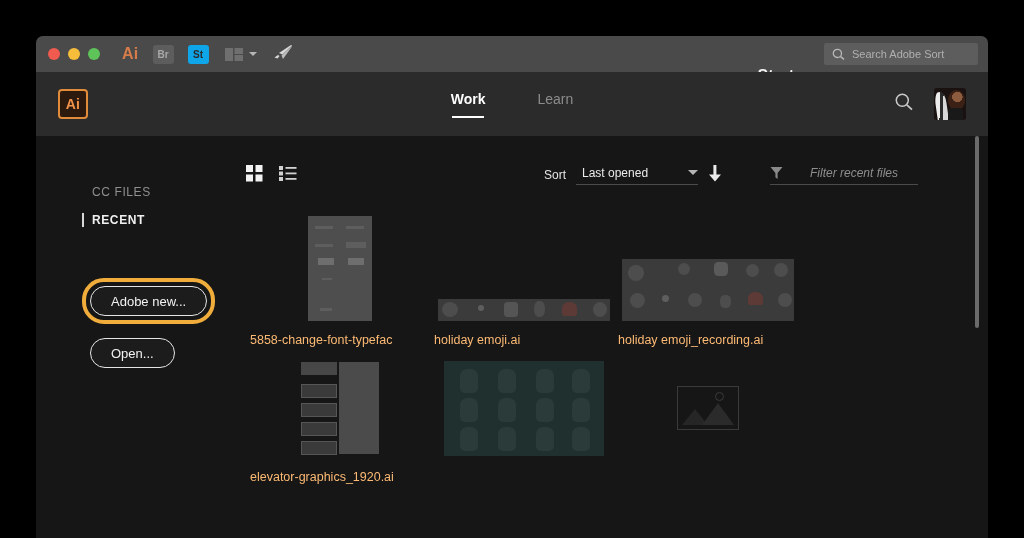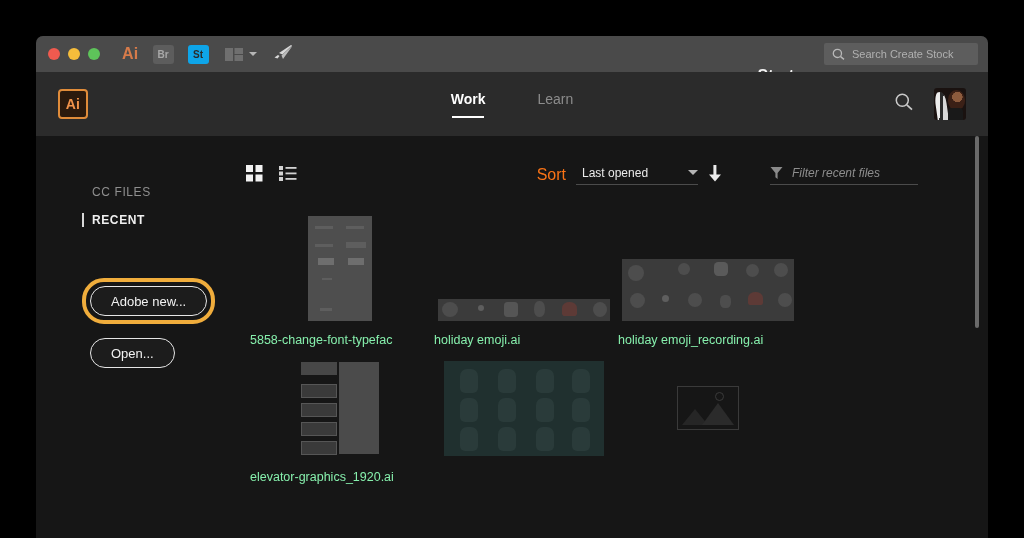--- a/index.html
+++ b/index.html
@@ -229,38 +229,38 @@
     display: flex;
     align-items: center;
     height: 30px;
     padding-right: 70px;
   }
   .view-btns { display: flex; gap: 16px; align-items: center; }
   .sort-group {
     margin-left: auto;
     display: flex; align-items: center; gap: 10px;
   }
-  .sort-label { color: #f97316; font-size: 16px; }
+  .sort-label { color: #e5e5e5; font-size: 12px; }
   .sort-field {
     width: 122px;
     border-bottom: 1px solid #4b4b4b;
     padding: 0 0 4px 6px;
     display: flex; align-items: center;
   }
   .sort-value { color: #eaeaea; font-size: 12px; }
   .sort-chev {
     margin-left: auto;
     width: 0; height: 0;
     border-left: 5px solid transparent;
     border-right: 5px solid transparent;
     border-top: 5px solid #b5b5b5;
   }
   .filter-group {
     margin-left: 48px;
-    display: flex; align-items: center; gap: 9px;
+    display: flex; align-items: center; gap: 27px;
     width: 148px;
     border-bottom: 1px solid #4b4b4b;
     padding-bottom: 4px;
   }
   .filter-ph { color: #8e8e8e; font-size: 12px; font-style: italic; }
 
   #file-grid {
     margin-top: 16px;
     display: grid;
     grid-template-columns: repeat(3, 180px);
@@ -272,21 +272,21 @@
   .thumb-box {
     height: 115px;
     display: flex;
     align-items: flex-end;
     justify-content: center;
     position: relative;
   }
   .thumb-box.row2 { height: 100px; align-items: center; }
   .file-title {
     margin-top: 12px;
-    color: #86efac;
+    color: #fdba74;
     font-size: 12.5px;
     white-space: nowrap;
     overflow: hidden;
     text-overflow: clip;
   }
   .file-sub {
     margin-top: 5px;
     color: #272727;
     font-size: 11px;
   }
@@ -424,21 +424,21 @@
     <div class="tb-right">
       <div class="start-btn">
         <span>Start</span>
         <span class="start-chev"></span>
       </div>
       <div id="stock-search">
         <svg width="13" height="13" viewBox="0 0 13 13">
           <circle cx="5.4" cy="5.4" r="4.1" fill="none" stroke="#b8b8b8" stroke-width="1.3"></circle>
           <line x1="8.6" y1="8.6" x2="12" y2="11.4" stroke="#b8b8b8" stroke-width="1.4"></line>
         </svg>
-        <span class="ph">Search Create Stock</span>
+        <span class="ph">Search Adobe Sort</span>
       </div>
     </div>
   </div>
 
   <div id="app-header">
     <div id="ai-logo">Ai</div>
 
     <div id="main-tabs">
       <div class="tab active">Work</div>
       <div class="tab">Learn</div>

